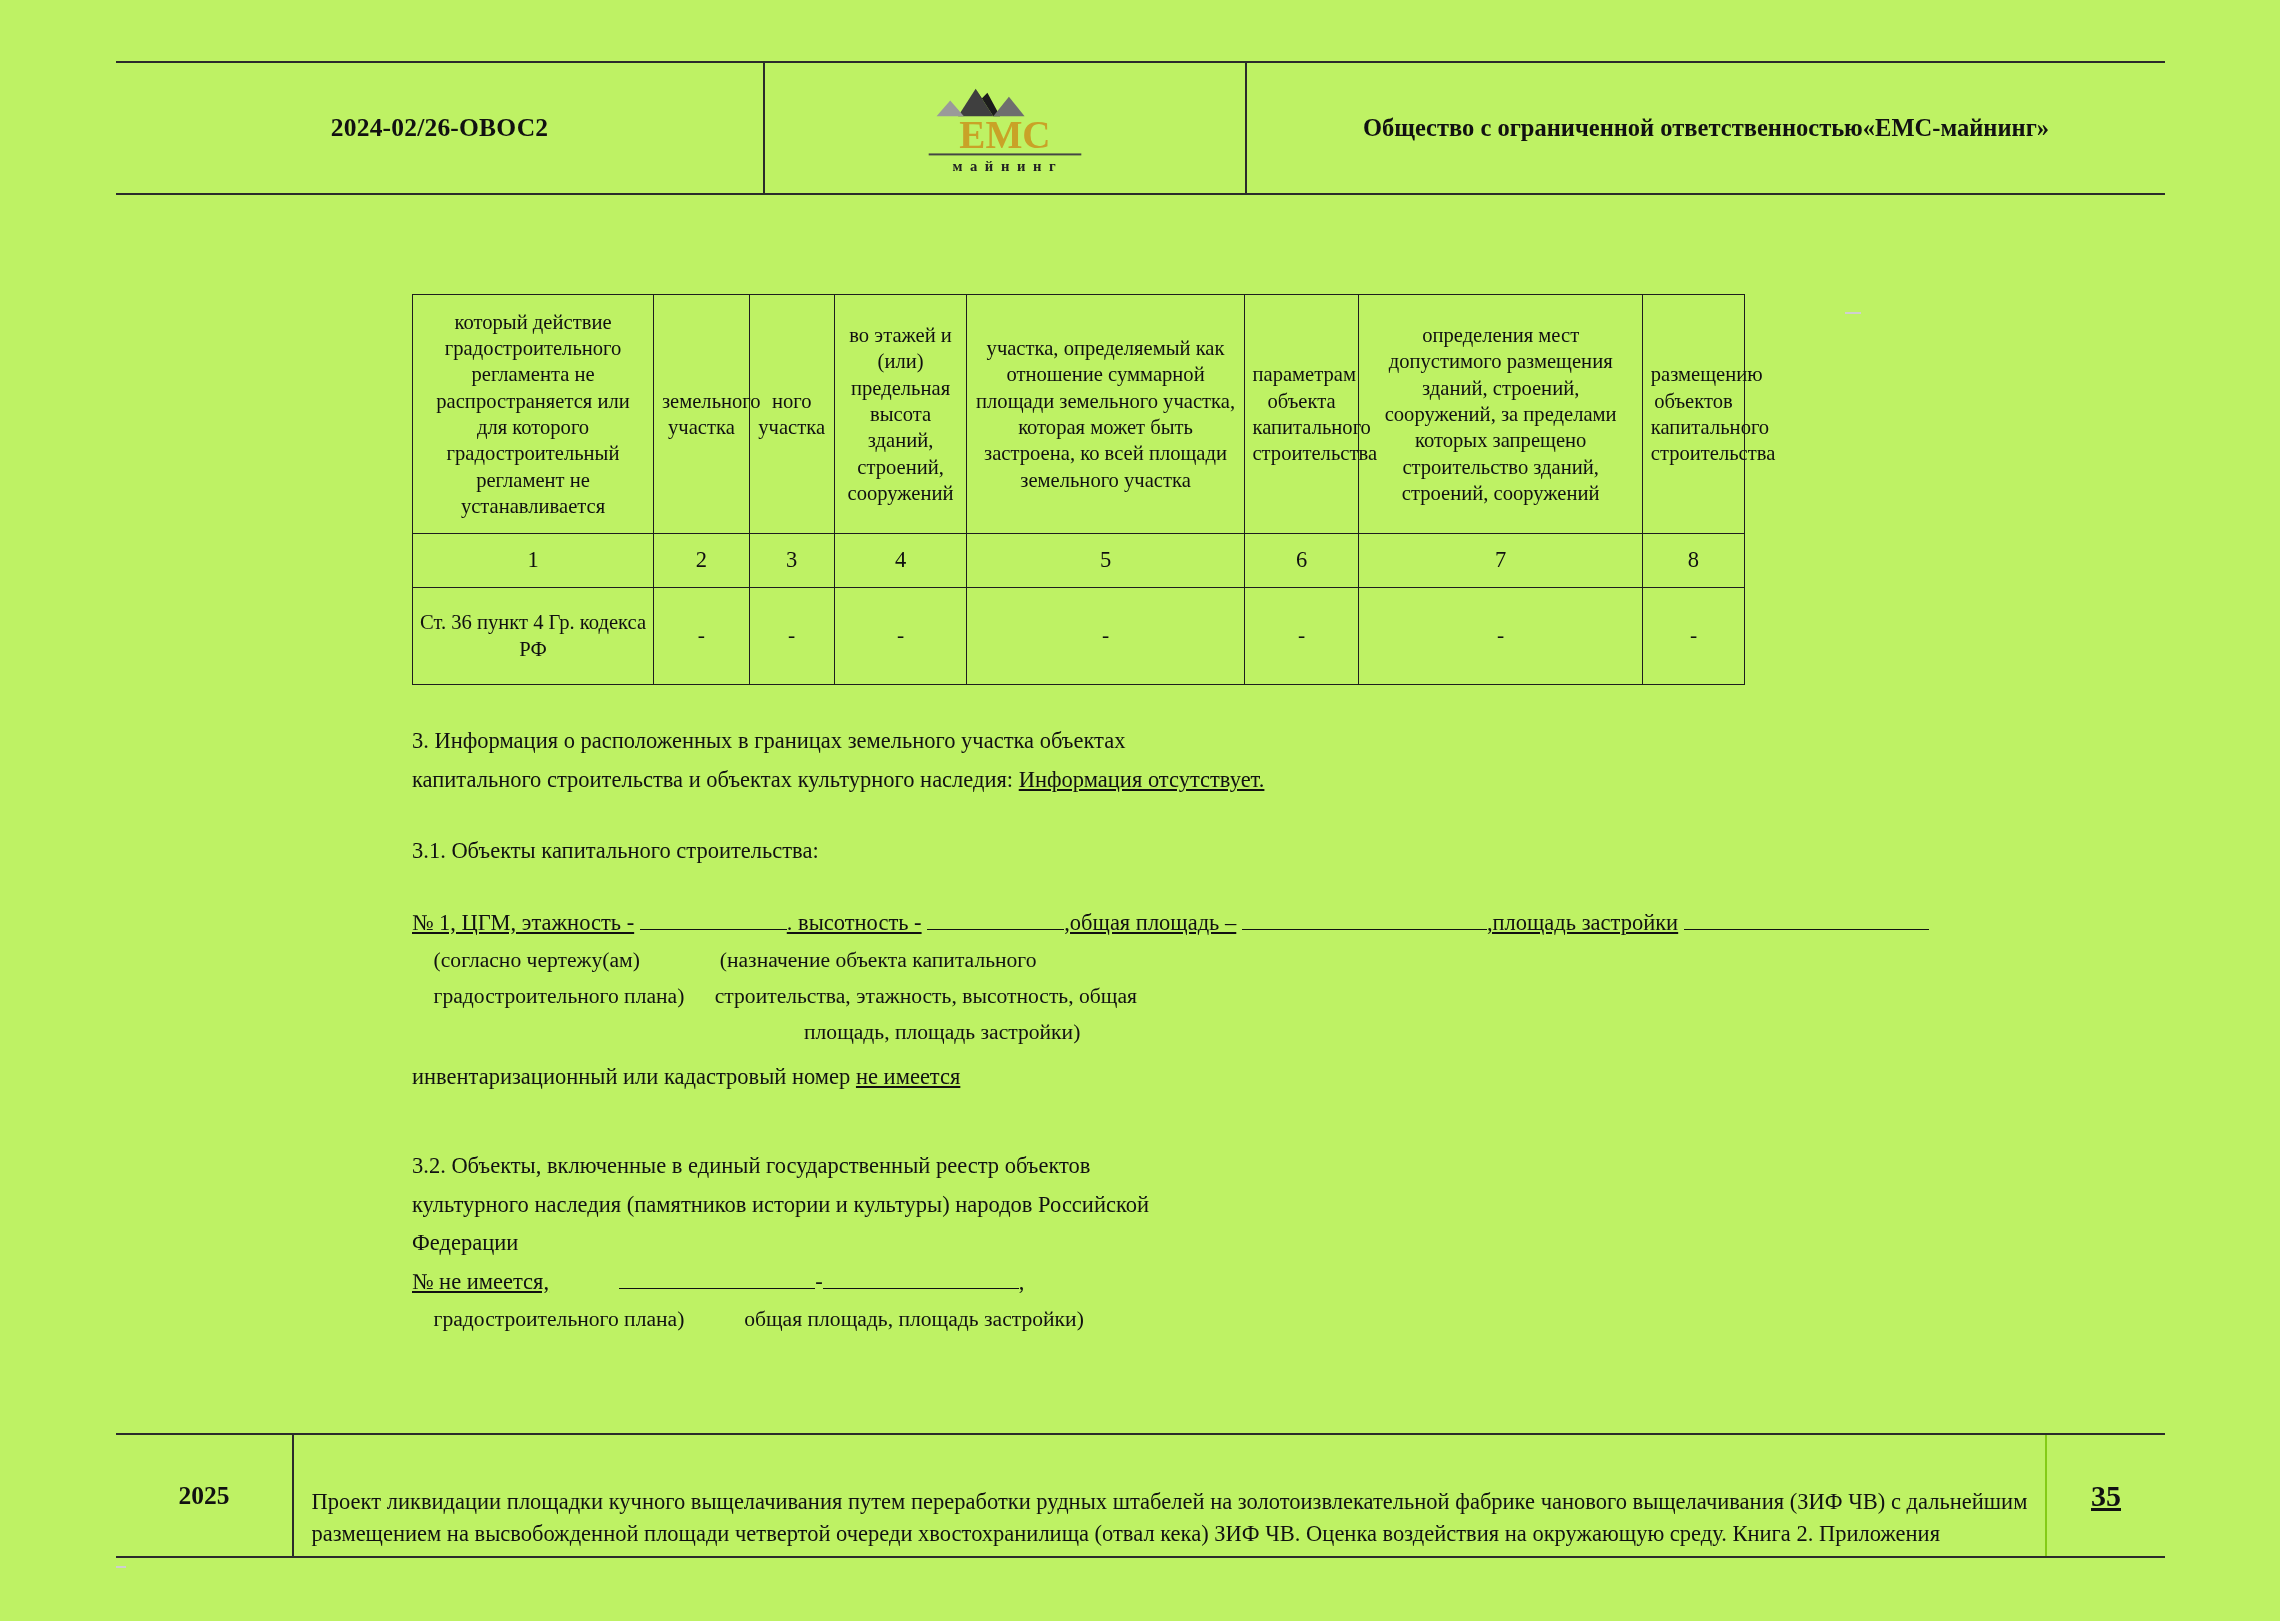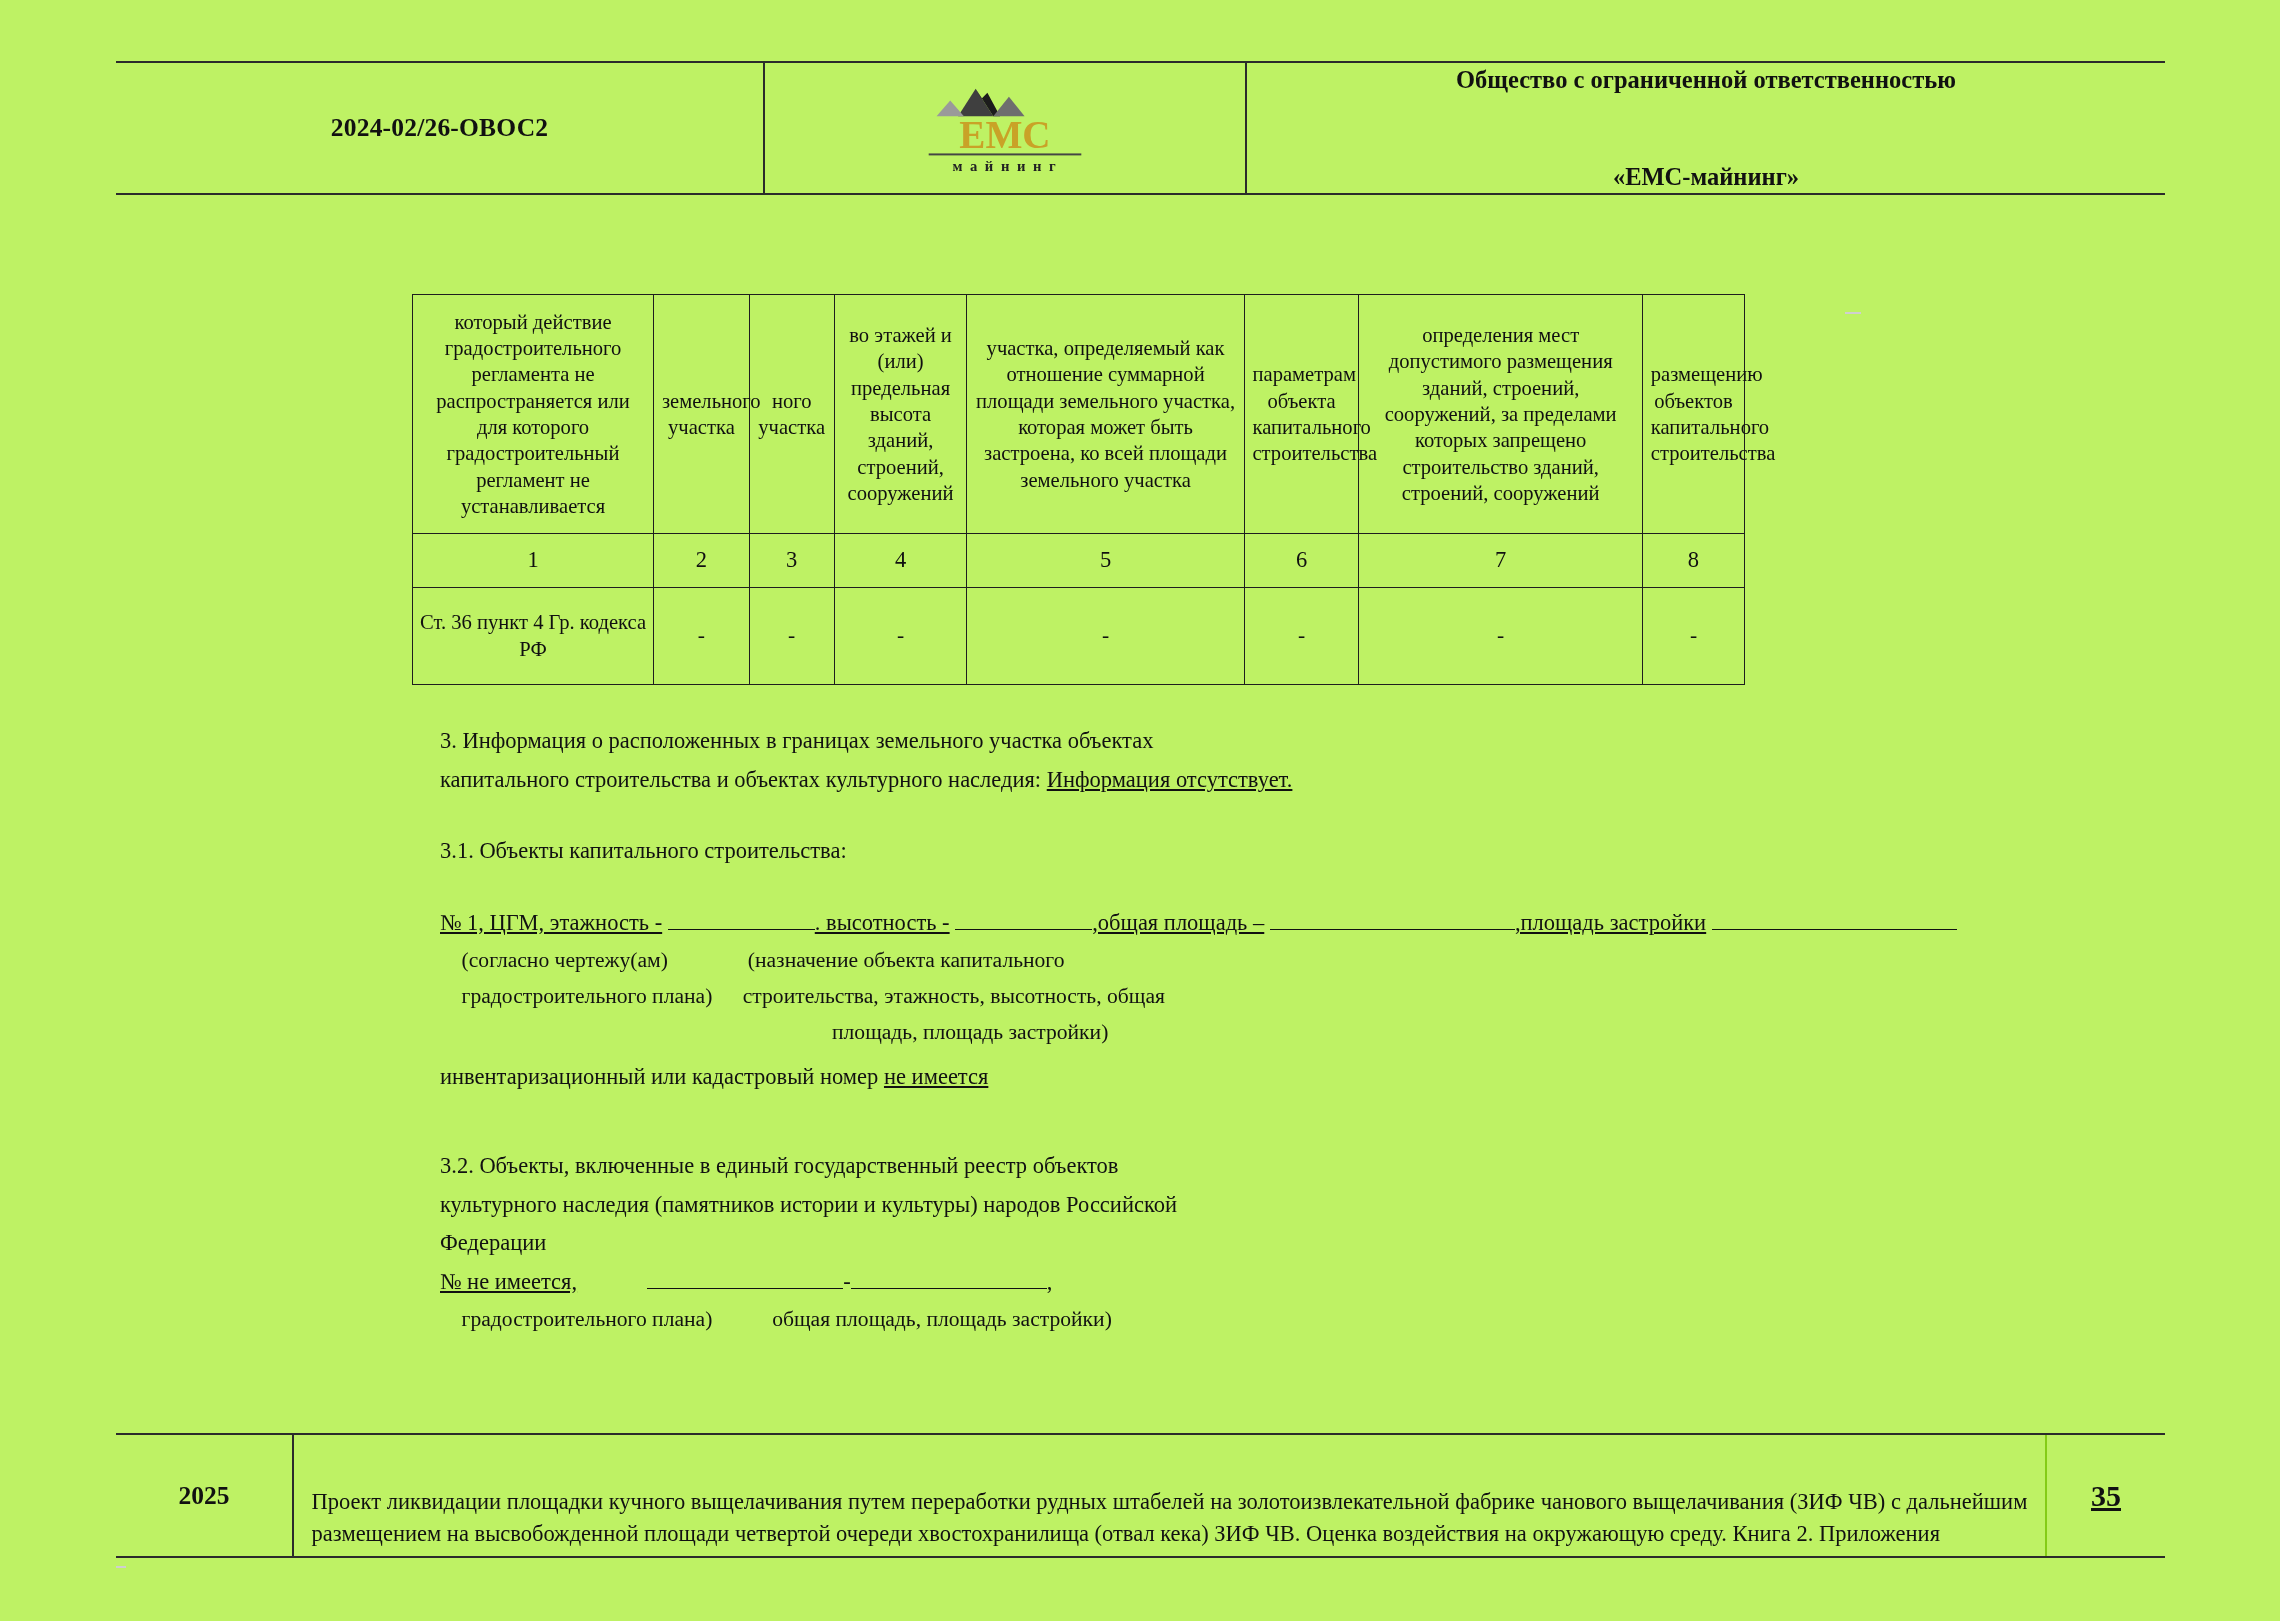--- a/index.html
+++ b/index.html
@@ -53,23 +53,22 @@
   }
   .logo {
     position: relative;
     width: 196px;
     height: 90px;
     display: block;
   }
   .header-right {
     flex: 1;
     display: flex;
-    flex-direction: column;
-    align-items: center;
-    justify-content: space-between;
+    align-items: center;
+    justify-content: center;
     font-weight: bold;
     font-size: 24.5px;
     color: #111;
     line-height: 1.35;
   }
 
   
   .tbl {
     position: absolute;
     left: 412px;
@@ -94,21 +93,20 @@
 
   
   .body-text {
     position: absolute;
     left: 412px;
     top: 725px;
     width: 1392px;
     font-size: 22.5px;
     color: #111;
     line-height: 1.45;
-    margin-left: 28px;
   }
   .p { margin: 0 0 5.9px 0; }
   .gap-s { height: 17.6px; }
   .gap-m { height: 33px; }
   .u { text-decoration: underline; }
   .indent { padding-left: 21.6px; }
 
   .fill-line {
     display: inline-block;
     border-bottom: 1.4px solid #111;

